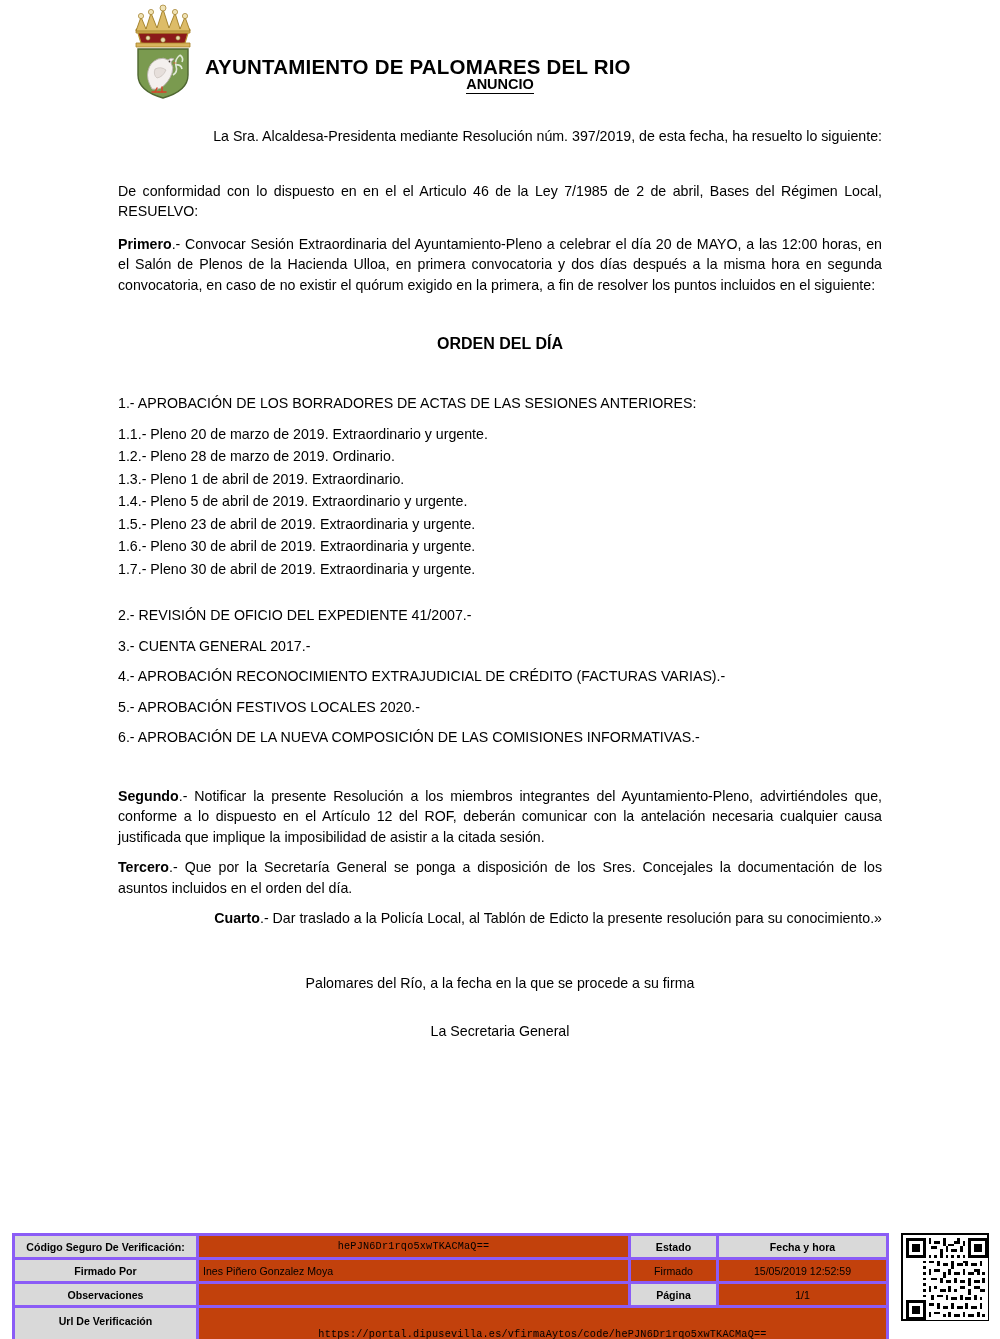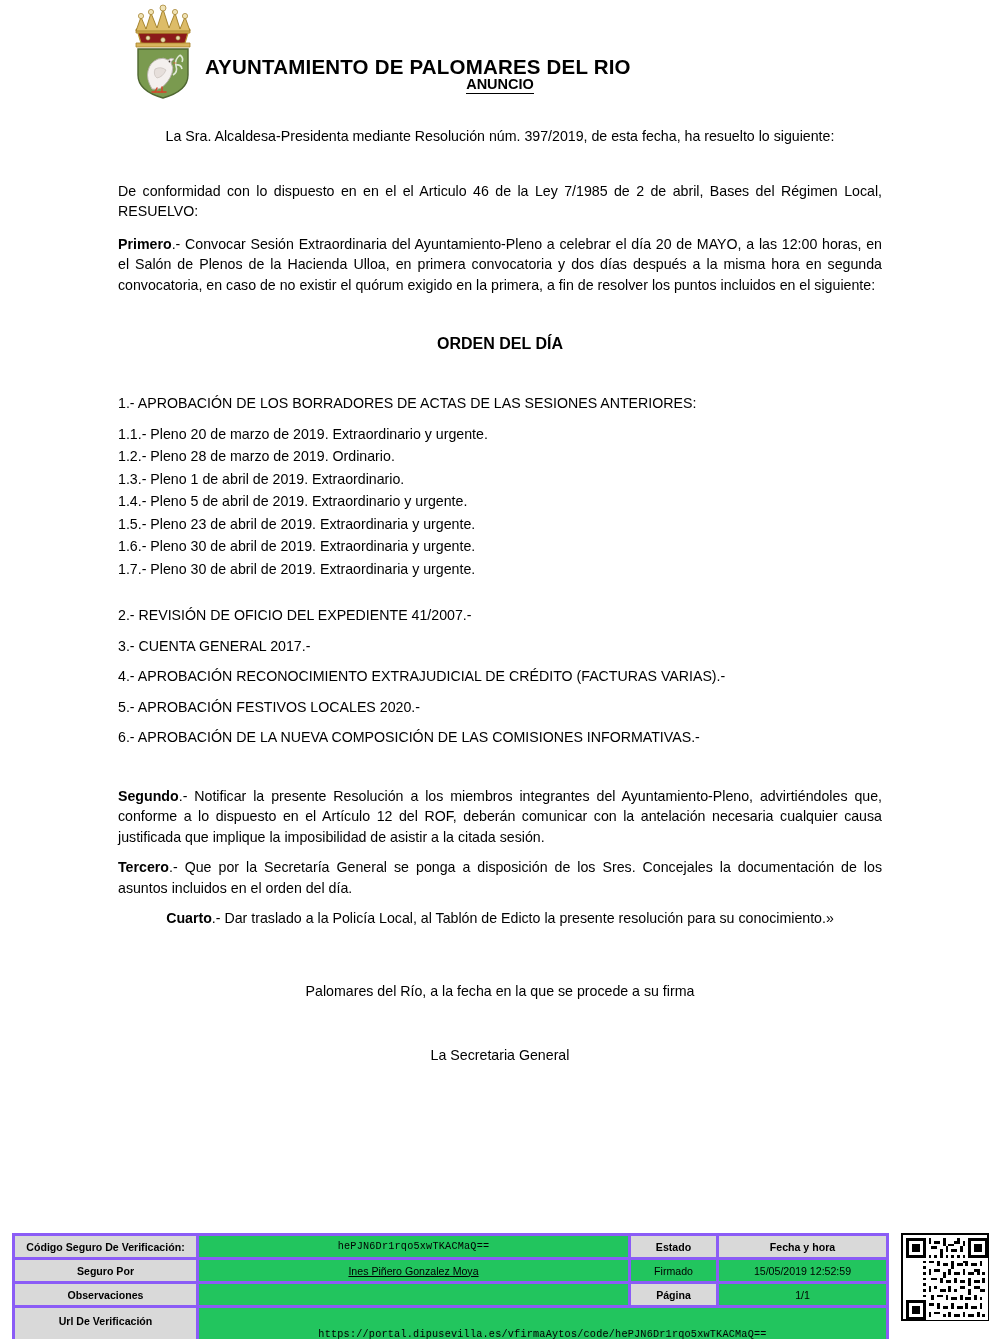--- a/index.html
+++ b/index.html
@@ -70,21 +70,21 @@
     border-bottom: 1.6px solid #000;
     padding-bottom: 1px;
   }
 
   p.para {
     font-size: 14.2px;
     line-height: 20.5px;
     margin: 0;
     text-align: justify;
   }
-  p.para.nojust { text-align: center; }
+  p.para.nojust { text-align: right; }
 
   .sp-28 { height: 28px; }
   .sp-20 { height: 20px; }
   .sp-12 { height: 12px; }
   .sp-10 { height: 10px; }
   .sp-24 { height: 24px; }
   .sp-34 { height: 34px; }
   .sp-40 { height: 40px; }
 
   .orden-heading {
@@ -99,21 +99,21 @@
     line-height: 20.5px;
     margin: 0 0 10px 0;
     white-space: nowrap;
   }
   .agenda-line.sub { margin-bottom: 2px; }
 
   .closing {
     text-align: center;
     font-size: 14.2px;
     line-height: 20.5px;
-    margin: 12px;
+    margin: 4px;
   }
 
   
   .footer-wrap {
     position: absolute;
     left: 12px;
     top: 1233px;
     width: 976px;
     display: flex;
     align-items: flex-start;
@@ -131,28 +131,28 @@
     height: 19px;
     padding: 1px 4px;
     vertical-align: middle;
   }
   td.lbl {
     background: #d9d9d9;
     text-align: center;
     font-weight: bold;
     white-space: nowrap;
   }
-  td.val { background: #22c55e; margin-top: 41px; }
+  td.val { background: #c2410c; margin-top: 41px; }
   td.val.mono {
     font-family: "Liberation Mono", monospace;
     text-align: center;
     font-size: 10.2px;
     letter-spacing: 0.2px;
   }
-  td.val.left { text-align: center; text-decoration: underline; }
+  td.val.left { text-align: left; }
   td.val.ctr  { text-align: center; }
   td.url-cell {
     height: 44px;
     vertical-align: top;
     padding-top: 7px;
   }
   td.lbl.url-lbl {
     height: 44px;
     vertical-align: top;
     padding-top: 7px;
@@ -299,21 +299,21 @@
         <col style="width:170px">
       </colgroup>
       <tbody>
         <tr>
           <td class="lbl">Código Seguro De Verificación:</td>
           <td class="val mono">hePJN6Dr1rqo5xwTKACMaQ==</td>
           <td class="lbl">Estado</td>
           <td class="lbl">Fecha y hora</td>
         </tr>
         <tr>
-          <td class="lbl">Seguro Por</td>
+          <td class="lbl">Firmado Por</td>
           <td class="val left">Ines Piñero Gonzalez Moya</td>
           <td class="val ctr">Firmado</td>
           <td class="val ctr">15/05/2019 12:52:59</td>
         </tr>
         <tr>
           <td class="lbl">Observaciones</td>
           <td class="val left"></td>
           <td class="lbl">Página</td>
           <td class="val ctr">1/1</td>
         </tr>

